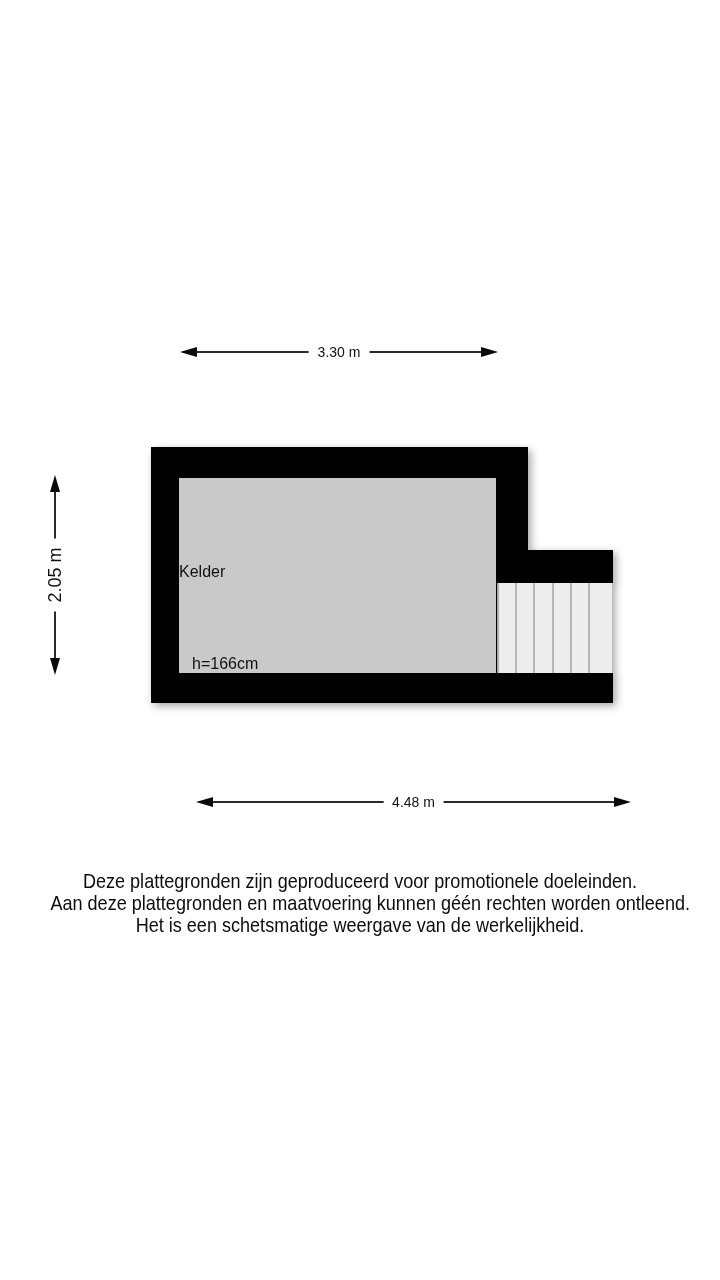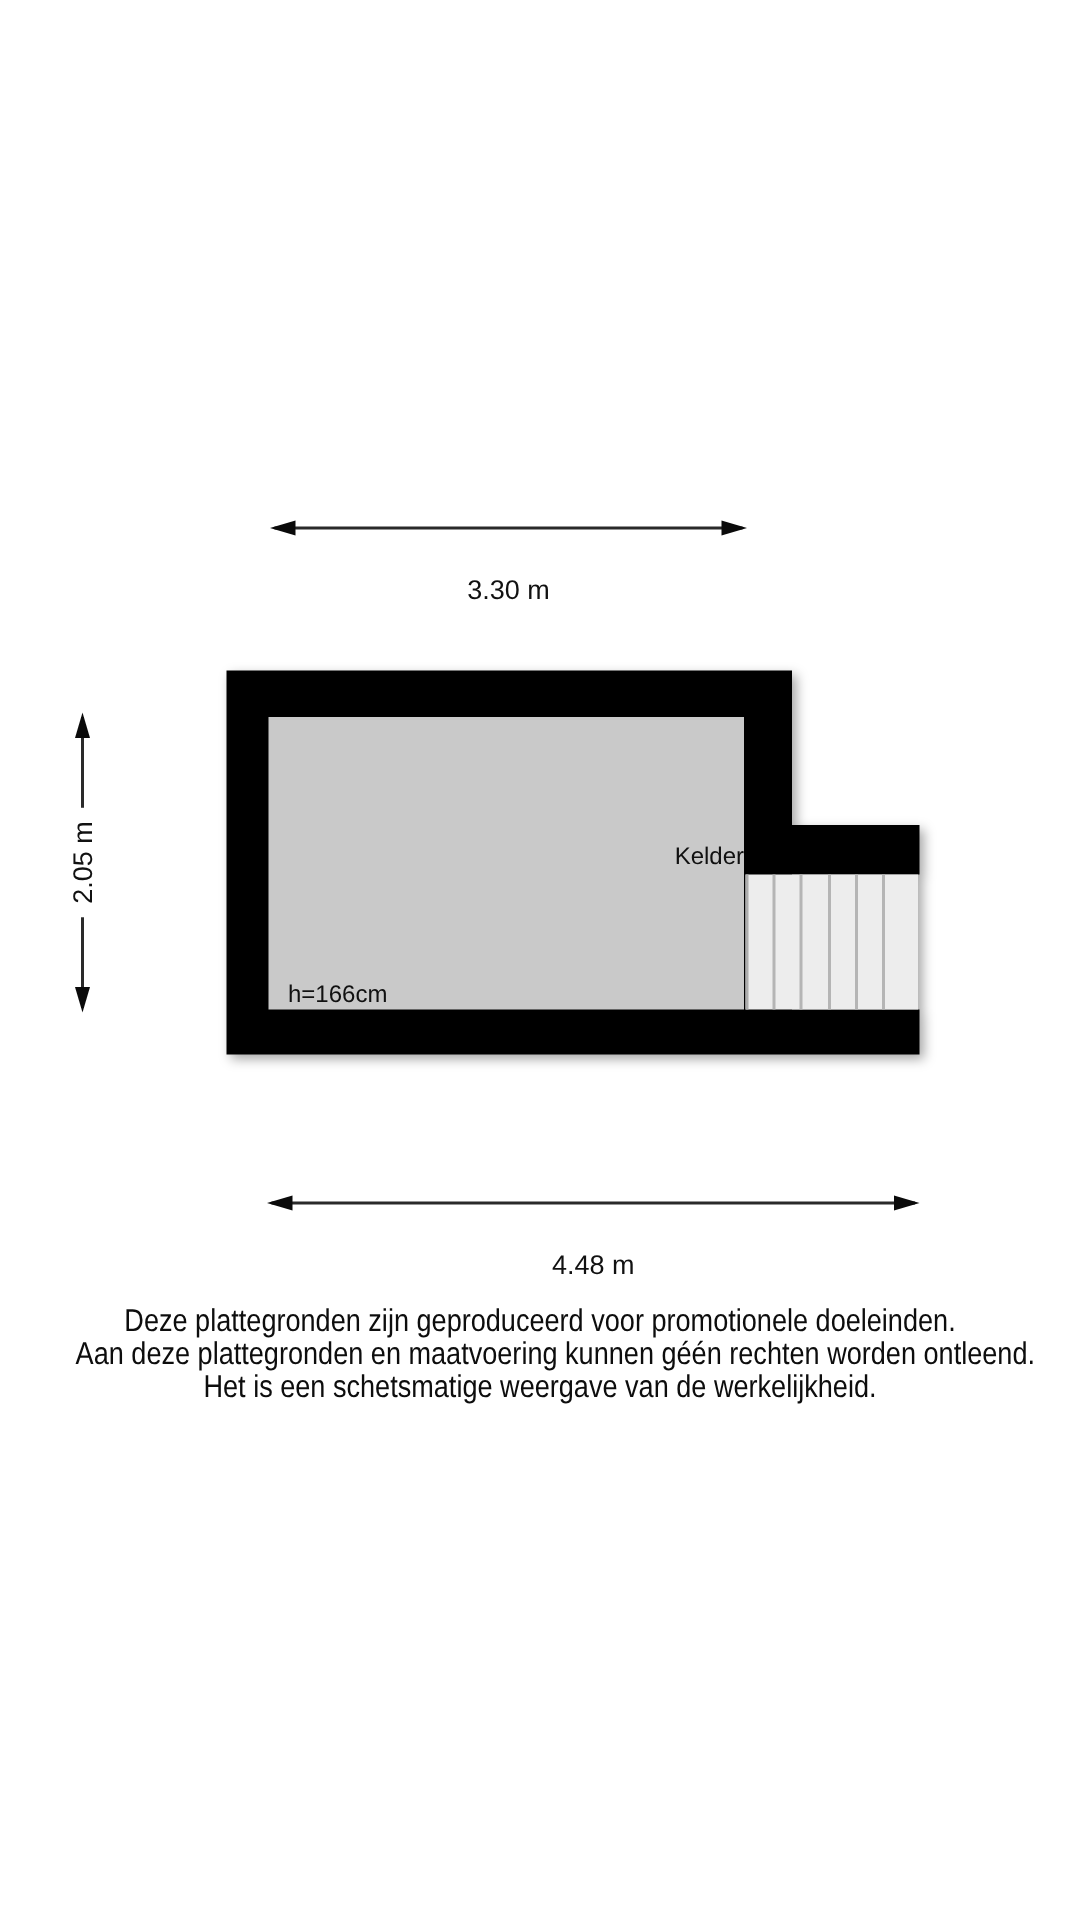--- a/index.html
+++ b/index.html
@@ -21,21 +21,21 @@
   .v-line { position: absolute; top: 3px; bottom: 3px; left: 50%; margin-left: -1px; width: 2px; background: #2a2a2a; }
   .ah { position: absolute; width: 0; height: 0; }
   .ah-left  { left: 0;  top: 50%; transform: translateY(-50%); border-top: 5px solid transparent; border-bottom: 5px solid transparent; border-right: 17px solid #0a0a0a; }
   .ah-right { right: 0; top: 50%; transform: translateY(-50%); border-top: 5px solid transparent; border-bottom: 5px solid transparent; border-left: 17px solid #0a0a0a; }
   .ah-up    { top: 0;    left: 50%; transform: translateX(-50%); border-left: 5px solid transparent; border-right: 5px solid transparent; border-bottom: 17px solid #0a0a0a; }
   .ah-down  { bottom: 0; left: 50%; transform: translateX(-50%); border-left: 5px solid transparent; border-right: 5px solid transparent; border-top: 17px solid #0a0a0a; }
   .dim-label {
     position: absolute; left: 50%; top: 50%;
     transform: translate(-50%, -50%);
     background: #ffffff; padding: 0 9px;
-    font-size: 18px; line-height: 22px; white-space: nowrap; color: #111; margin-top: 41px;
+    font-size: 14px; line-height: 22px; white-space: nowrap; color: #111;
   }
   .dim-label-v {
     position: absolute; left: 50%; top: 50%;
     transform: translate(-50%, -50%) rotate(-90deg);
     background: #ffffff; padding: 0 9px;
     font-size: 18px; line-height: 22px; white-space: nowrap; color: #111;
   }
 
   
   .plan {
@@ -45,21 +45,21 @@
   .block { position: absolute; background: #000000; }
   .block-main { left: 0; top: 0; width: 377px; height: 256px; }
   .block-ext-top { left: 377px; top: 103px; width: 85px; height: 33px; }
   .block-ext-bottom { left: 377px; top: 226px; width: 85px; height: 30px; }
   .room {
     position: absolute; left: 28px; top: 31px; width: 317px; height: 195px;
     background: #c9c9c9;
   }
   .room-label {
     position: absolute; left: 28px; top: 116px; width: 317px;
-    text-align: right; font-size: 16px; line-height: 18px; color: #111;
+    text-align: left; font-size: 16px; line-height: 18px; color: #111;
   }
   .height-label {
     position: absolute; left: 41px; top: 210px;
     font-size: 16px; line-height: 13px; color: #111;
   }
   .stairs {
     position: absolute; left: 346px; top: 136px; width: 115px; height: 90px;
     background: #ededed;
     border-left: 2px solid #adadad;
     box-sizing: border-box;
@@ -106,21 +106,21 @@
       <div class="tread-line t2"></div>
       <div class="tread-line t3"></div>
       <div class="tread-line t4"></div>
       <div class="tread-line t5"></div>
     </div>
 
     <div class="room-label">Kelder</div>
     <div class="height-label">h=166cm</div>
   </div>
 
-  <div class="dim dim-h" style="left:178px; top:793px; width:435px;">
+  <div class="dim dim-h" style="left:196px; top:793px; width:435px;">
     <div class="h-line"></div>
     <div class="ah ah-left"></div>
     <div class="ah ah-right"></div>
     <span class="dim-label">4.48 m</span>
   </div>
 
   <div class="disclaimer">
     <div>Deze plattegronden zijn geproduceerd voor promotionele doeleinden.</div>
     <div>Aan deze plattegronden en maatvoering kunnen géén rechten worden ontleend.</div>
     <div>Het is een schetsmatige weergave van de werkelijkheid.</div>

